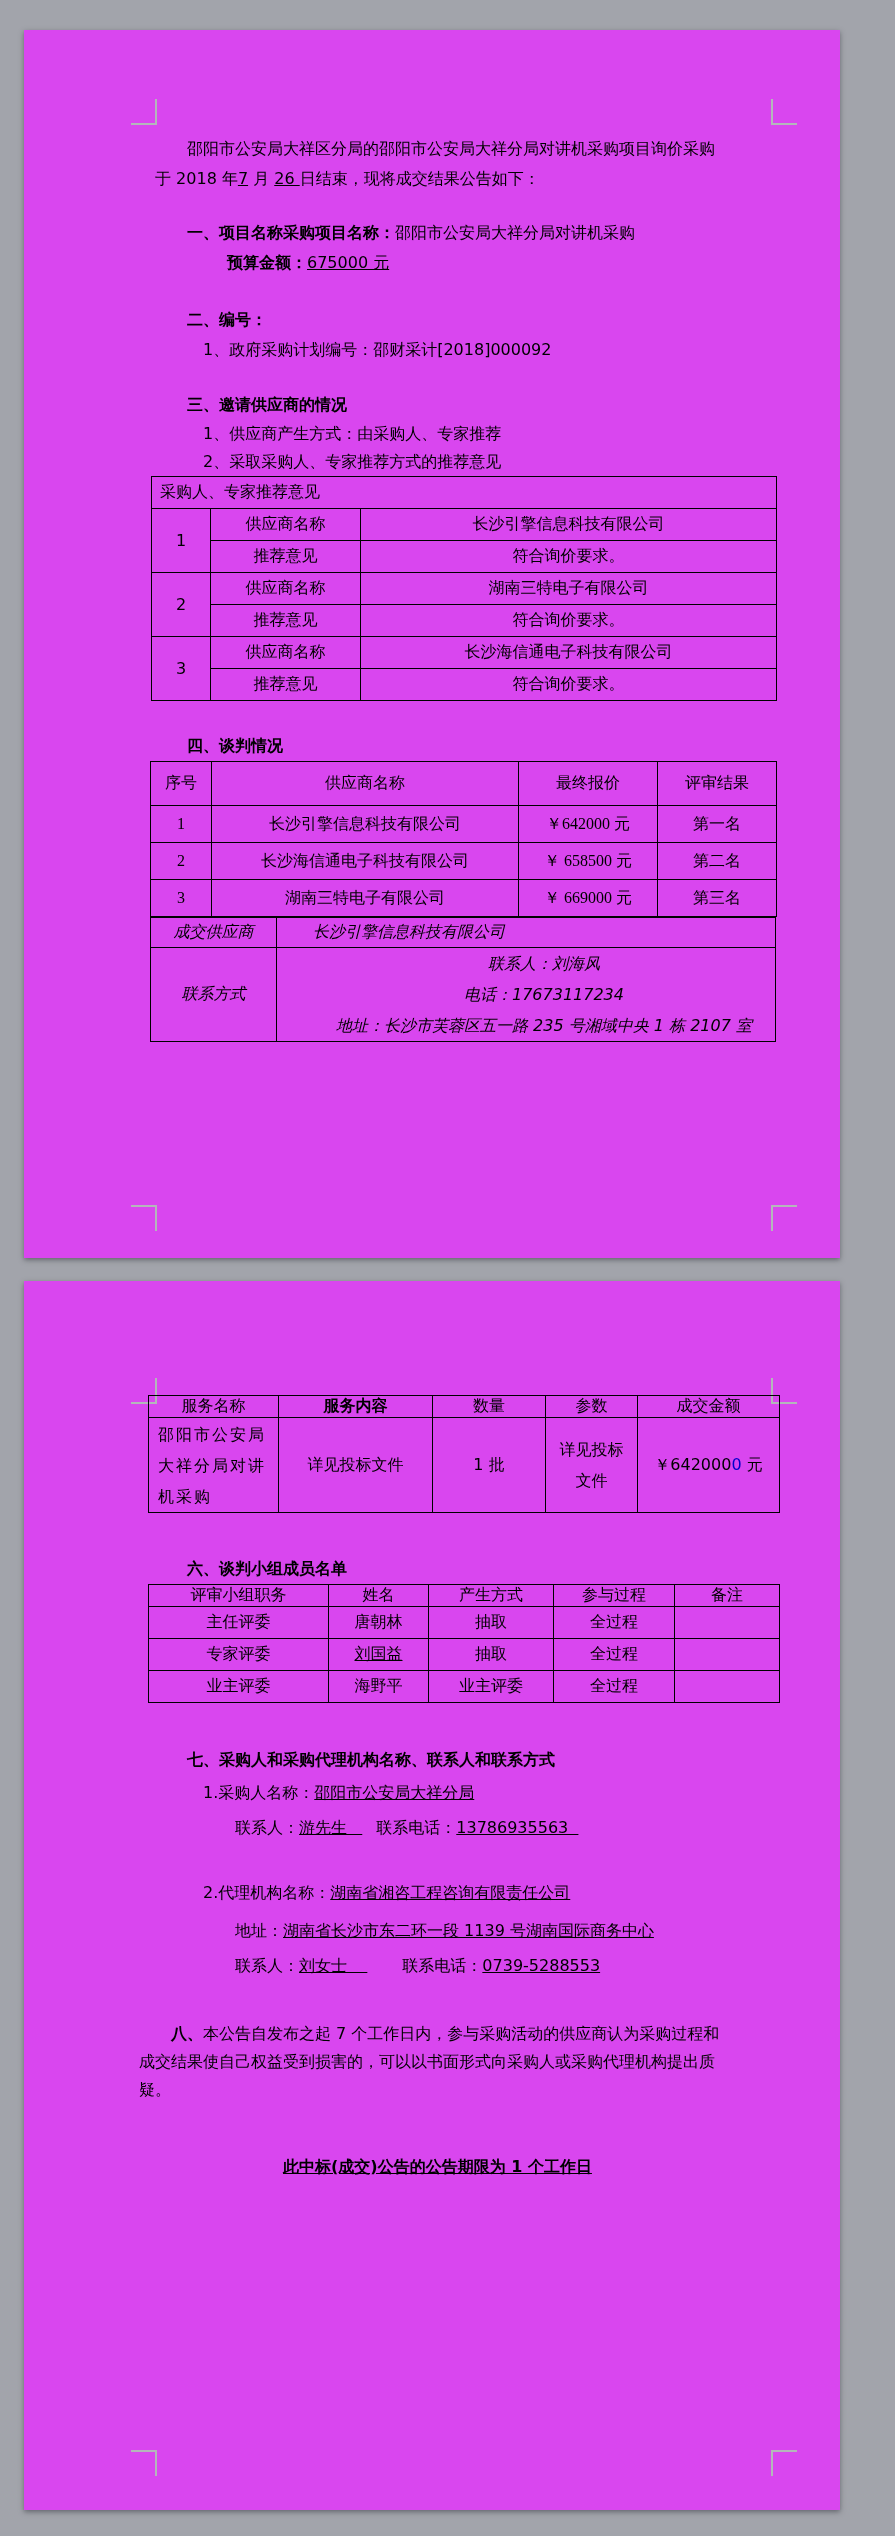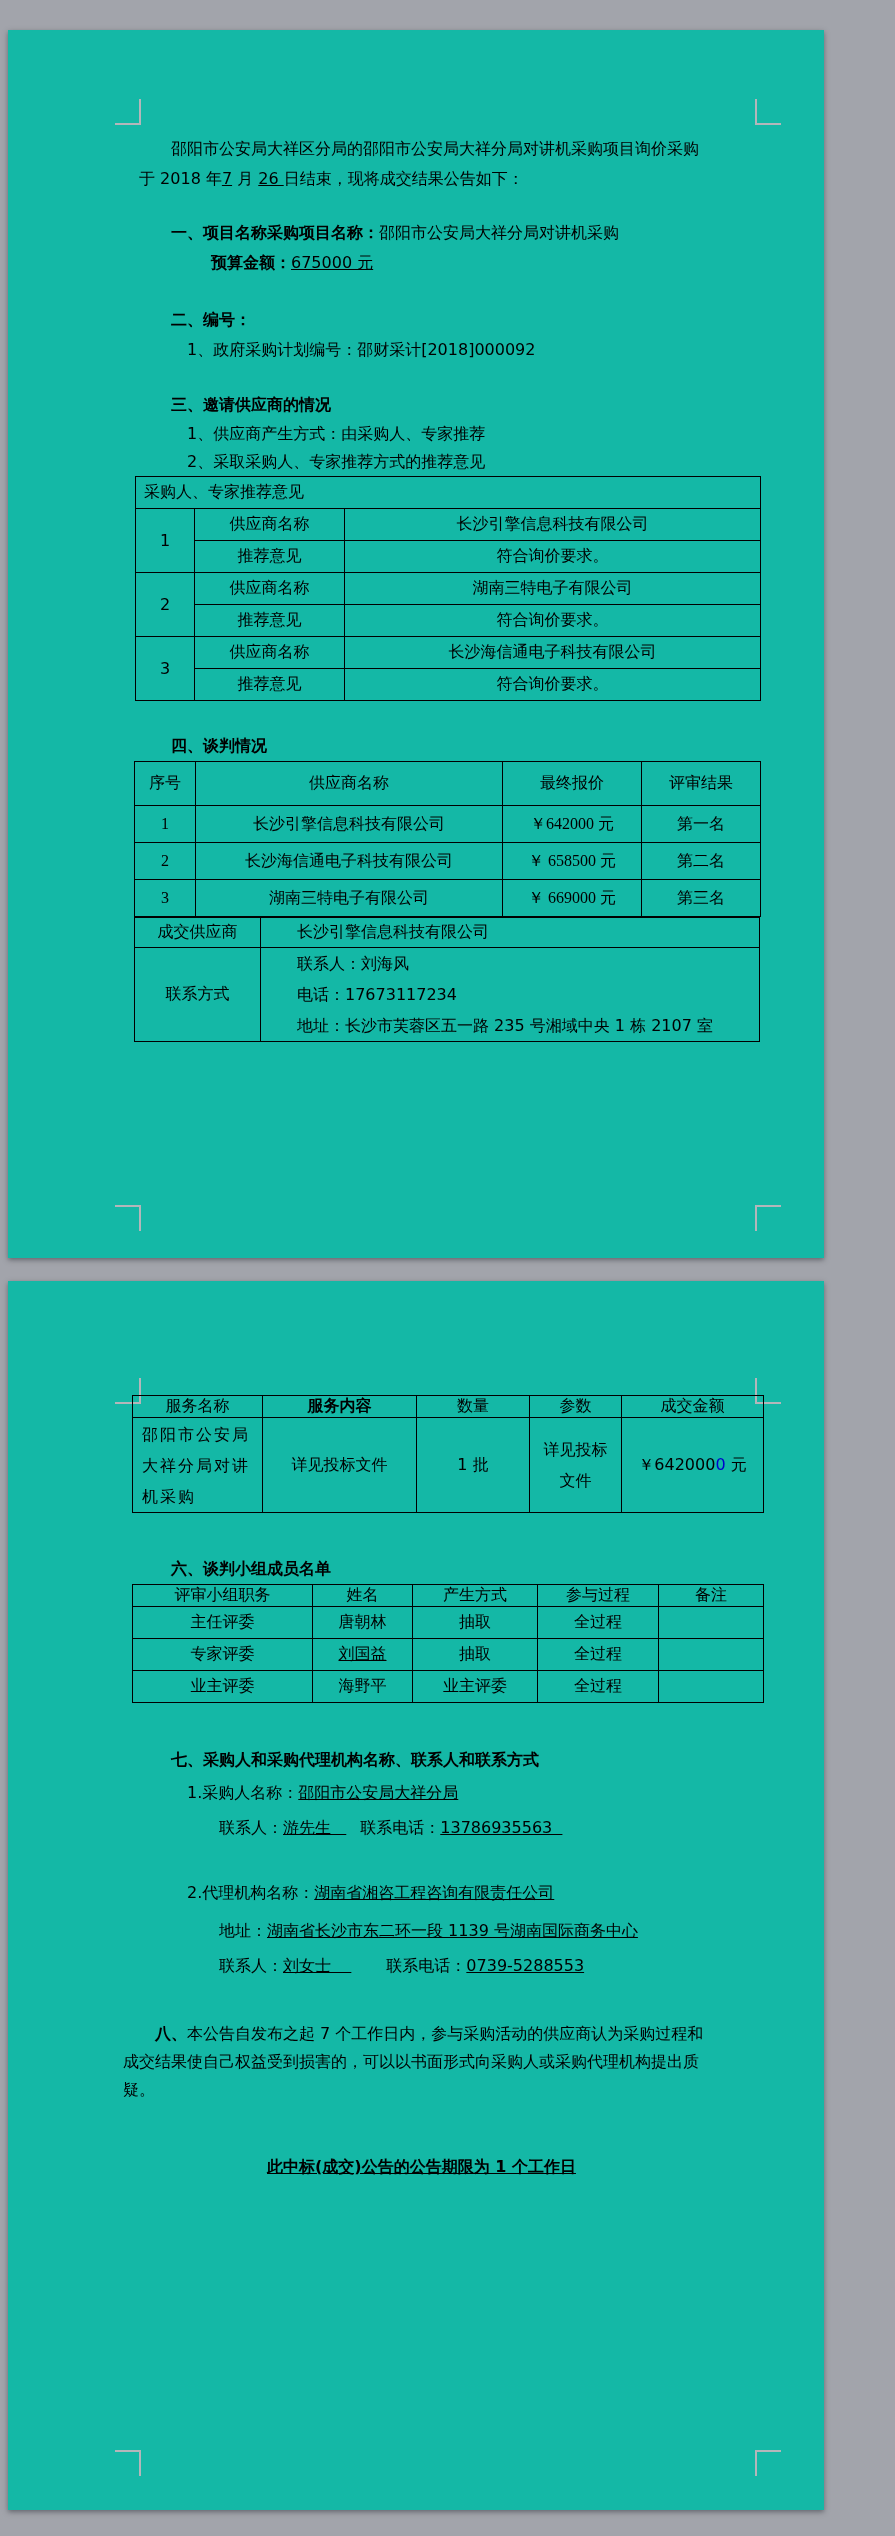--- a/index.html
+++ b/index.html
@@ -2,21 +2,21 @@
 <html><head>
 <meta charset="utf-8">
 <style>
   html,body { margin:0; padding:0; }
   body {
     width:895px; height:2536px; position:relative;
     background:#a2a4ab; color:#000;
     font-family:"DejaVu Sans","Liberation Sans",sans-serif;
     font-size:16px;
   }
-  .page { position:absolute; left:8px; width:816px; background:#14b8a6;
+  .page { position:absolute; left:24px; width:816px; background:#d946ef;
           box-shadow:0 2px 5px rgba(50,52,60,.55); }
   #page1 { top:30px; height:1228px; }
   #page2 { top:1281px; height:1229px; }
   .content { position:relative; height:100%; box-sizing:border-box;
              padding:0 120px 0 131px; }
   p { margin:0; line-height:30px; }
   .bold { font-weight:bold; }
   .u { text-decoration:underline; white-space:pre; }
 
   
@@ -53,25 +53,25 @@
   
   table { border-collapse:collapse; table-layout:fixed; }
   td,th { border:1px solid #000; font-weight:normal; font-size:16px;
           text-align:center; vertical-align:middle; padding:0; overflow:hidden; }
   .t-recommend { width:625px; margin-left:-4px; }
   .t-recommend tr { height:32px; }
   .t-recommend .title-cell { text-align:left; padding-left:8px; }
   .t-negotiate { width:626px; margin-left:-5px; margin-top:0; }
   .t-negotiate tr.hd { height:44px; }
   .t-negotiate tr { height:37px;font-family:Liberation Serif, serif; }
-  .t-award { width:625px; margin-left:-5px; }
+  .t-award { width:625px; margin-left:-5px;font-style:italic; }
   .t-award tr.r1 { height:30px; }
   .t-award tr.r2 { height:94px; }
   .t-award .val { text-align:left; padding-left:36px; }
-  .t-award .contact-cell { text-align:left; padding-left:36px; line-height:31px; }
+  .t-award .contact-cell { text-align:center; padding-left:36px; line-height:31px; }
   .t-service { width:631px; margin-left:-7px; margin-top:114px; }
   .t-service tr.hd { height:22px; }
   .t-service tr.data { height:95px; }
   .t-service .svc-name { text-align:left; padding:0 9px; letter-spacing:2px; line-height:31px; }
   .t-service .svc-param { padding:0 12px; line-height:31px; }
   .blue0 { color:#0000cc; }
   .t-member { width:631px; margin-left:-7px; }
   .t-member tr.hd { height:22px; }
   .t-member tr { height:32px; }
 </style>

